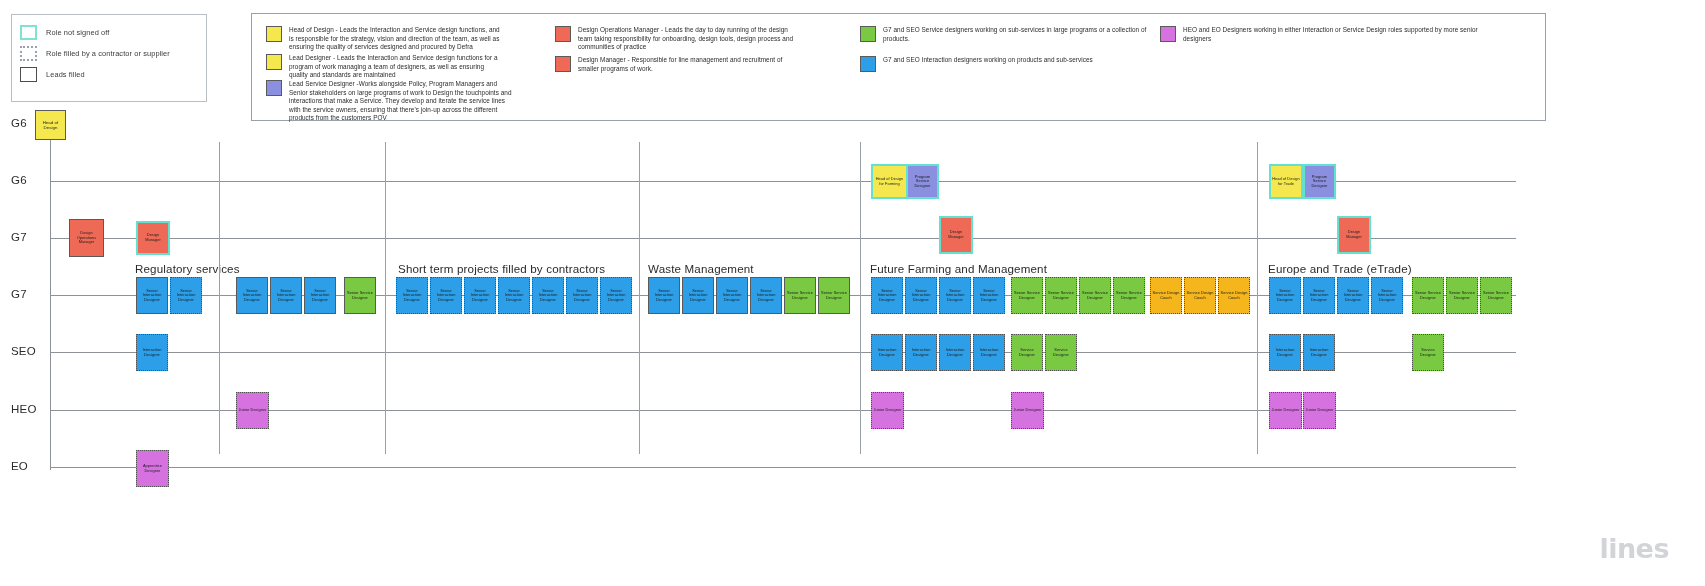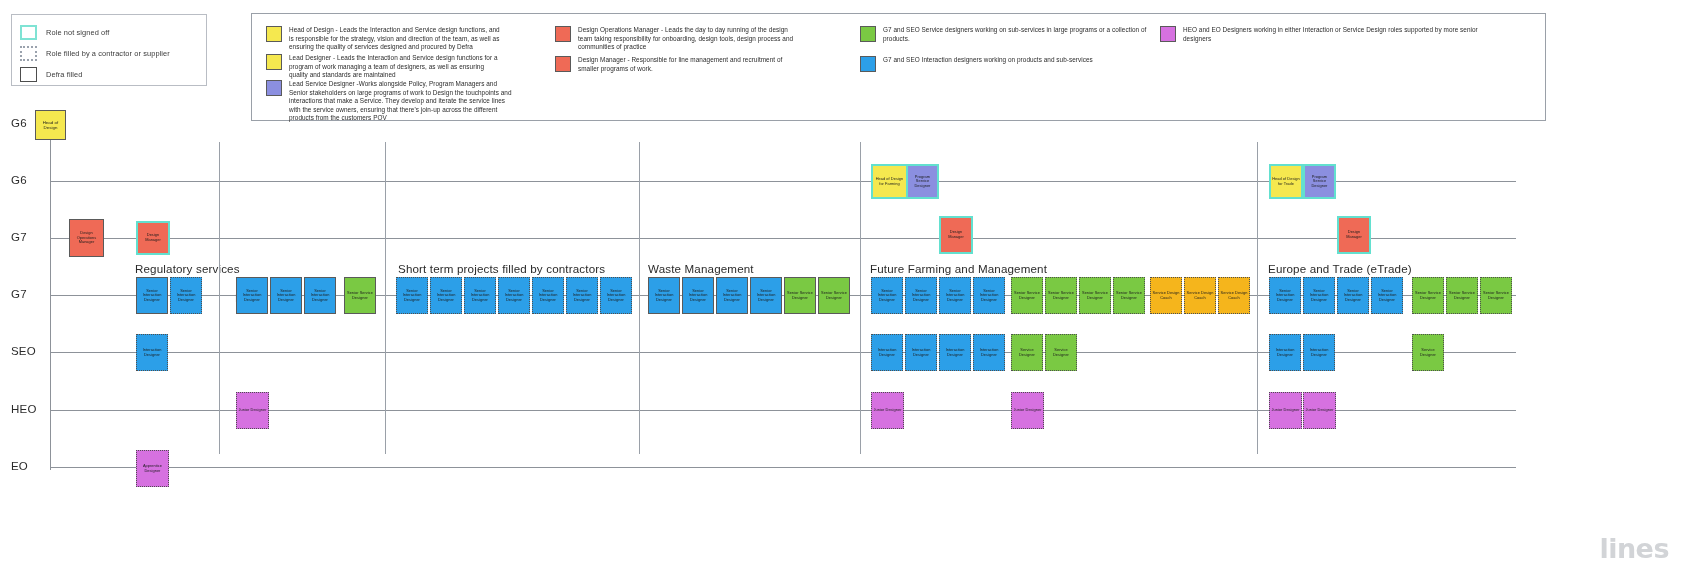--- a/index.html
+++ b/index.html
@@ -4,21 +4,21 @@
 <style>
   html,body{margin:0;padding:0;}
   body{
     width:1705px;height:586px;position:relative;overflow:hidden;
     background:#ffffff;
     font-family:"Liberation Sans","DejaVu Sans",sans-serif;
     color:#1a1a1a;
   }
   
   #status-legend{
-    position:absolute;left:11px;top:14px;width:196px;height:72px;
+    position:absolute;left:11px;top:14px;width:196px;height:88px;
     border:1px solid #b9bdc4;background:#fff;box-sizing:border-box;
     padding:6px 8px;
   }
   .st-row{display:flex;align-items:center;height:20px;margin:1px 0;}
   .st-swatch{width:17px;height:15px;box-sizing:border-box;margin-right:9px;flex:none;background:#fff;}
   .st-swatch.notsigned{border:2px solid #7fe3d4;}
   .st-swatch.contractor{border:2px dotted #9aa2ad;}
   .st-swatch.filled{border:1.5px solid #4d4d4d;}
   .st-label{font-size:7.4px;color:#3a3a3a;letter-spacing:.1px;}
 
@@ -63,21 +63,21 @@
     <div class="st-row">
       <div class="st-swatch notsigned"></div>
       <div class="st-label">Role not signed off</div>
     </div>
     <div class="st-row">
       <div class="st-swatch contractor"></div>
       <div class="st-label">Role filled by a contractor or supplier</div>
     </div>
     <div class="st-row">
       <div class="st-swatch filled"></div>
-      <div class="st-label">Defra filled</div>
+      <div class="st-label">Leads filled</div>
     </div>
   </div>
 
 <div id="role-legend">
     <div class="rl-item" style="left: 14px; top: 12px; width: 236px;">
       <div class="rl-sw" style="background: rgb(245, 232, 79); border: 1px solid rgb(90, 90, 90);"></div>
       <div class="rl-tx">Head of Design - Leads the Interaction and Service design functions, and is responsible for the strategy, vision and direction of the team, as well as ensuring the quality of services designed and procured by Defra</div>
     </div>
     <div class="rl-item" style="left: 14px; top: 40px; width: 236px;">
       <div class="rl-sw" style="background: rgb(245, 232, 79); border: 1px solid rgb(90, 90, 90);"></div>

